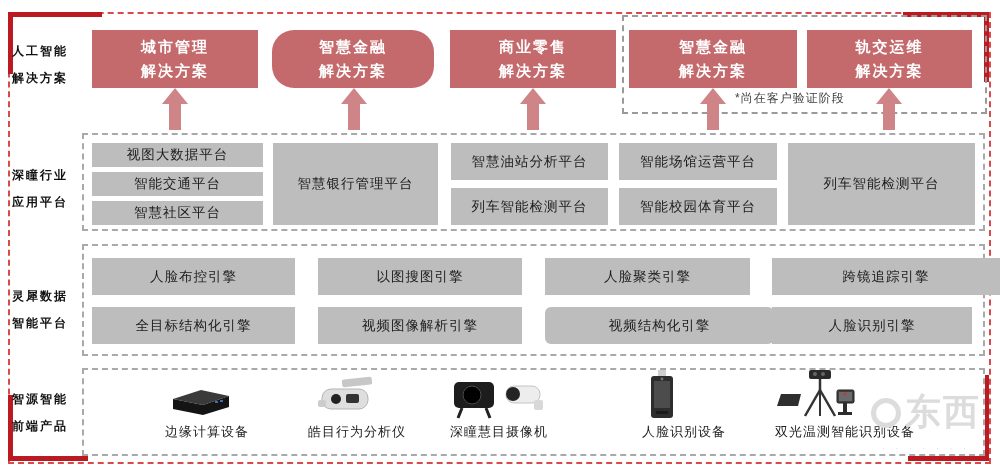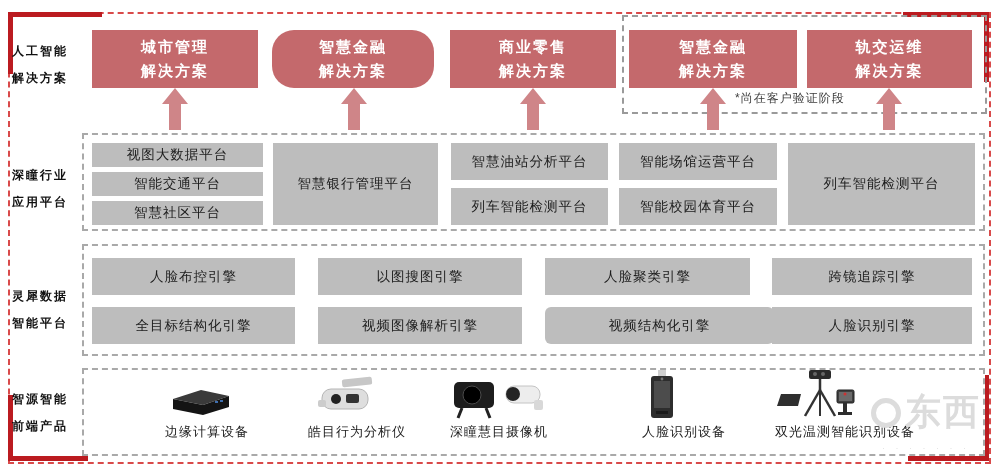--- a/index.html
+++ b/index.html
@@ -132,21 +132,21 @@
   <div class="gbox" style="left:619px;top:143px;width:158px;height:37px;">智能场馆运营平台</div>
   <div class="gbox" style="left:619px;top:188px;width:158px;height:37px;">智能校园体育平台</div>
 
   <div class="gbox" style="left:788px;top:143px;width:187px;height:82px;">列车智能检测平台</div>
 
   <div class="gwrap" style="left:82px;top:244px;width:899px;height:108px;"></div>
 
   <div class="gbox" style="left:92px;top:258px;width:203px;height:37px;">人脸布控引擎</div>
   <div class="gbox" style="left:318px;top:258px;width:204px;height:37px;">以图搜图引擎</div>
   <div class="gbox" style="left:545px;top:258px;width:205px;height:37px;">人脸聚类引擎</div>
-  <div class="gbox" style="left:772px;top:258px;width:200px;height:37px;text-align:right;">跨镜追踪引擎</div>
+  <div class="gbox" style="left:772px;top:258px;width:228px;height:37px;text-align:right;">跨镜追踪引擎</div>
 
   <div class="gbox" style="left:92px;top:307px;width:203px;height:37px;">全目标结构化引擎</div>
   <div class="gbox" style="left:318px;top:307px;width:204px;height:37px;">视频图像解析引擎</div>
   <div class="gbox" style="left:545px;top:307px;width:229px;height:37px;border-radius:6px;">视频结构化引擎</div>
   <div class="gbox" style="left:772px;top:307px;width:200px;height:37px;">人脸识别引擎</div>
 
   <div class="gwrap" style="left:82px;top:368px;width:899px;height:84px;"></div>
 
   <div class="product" style="left:165px;width:160px;">
     <div class="img">

